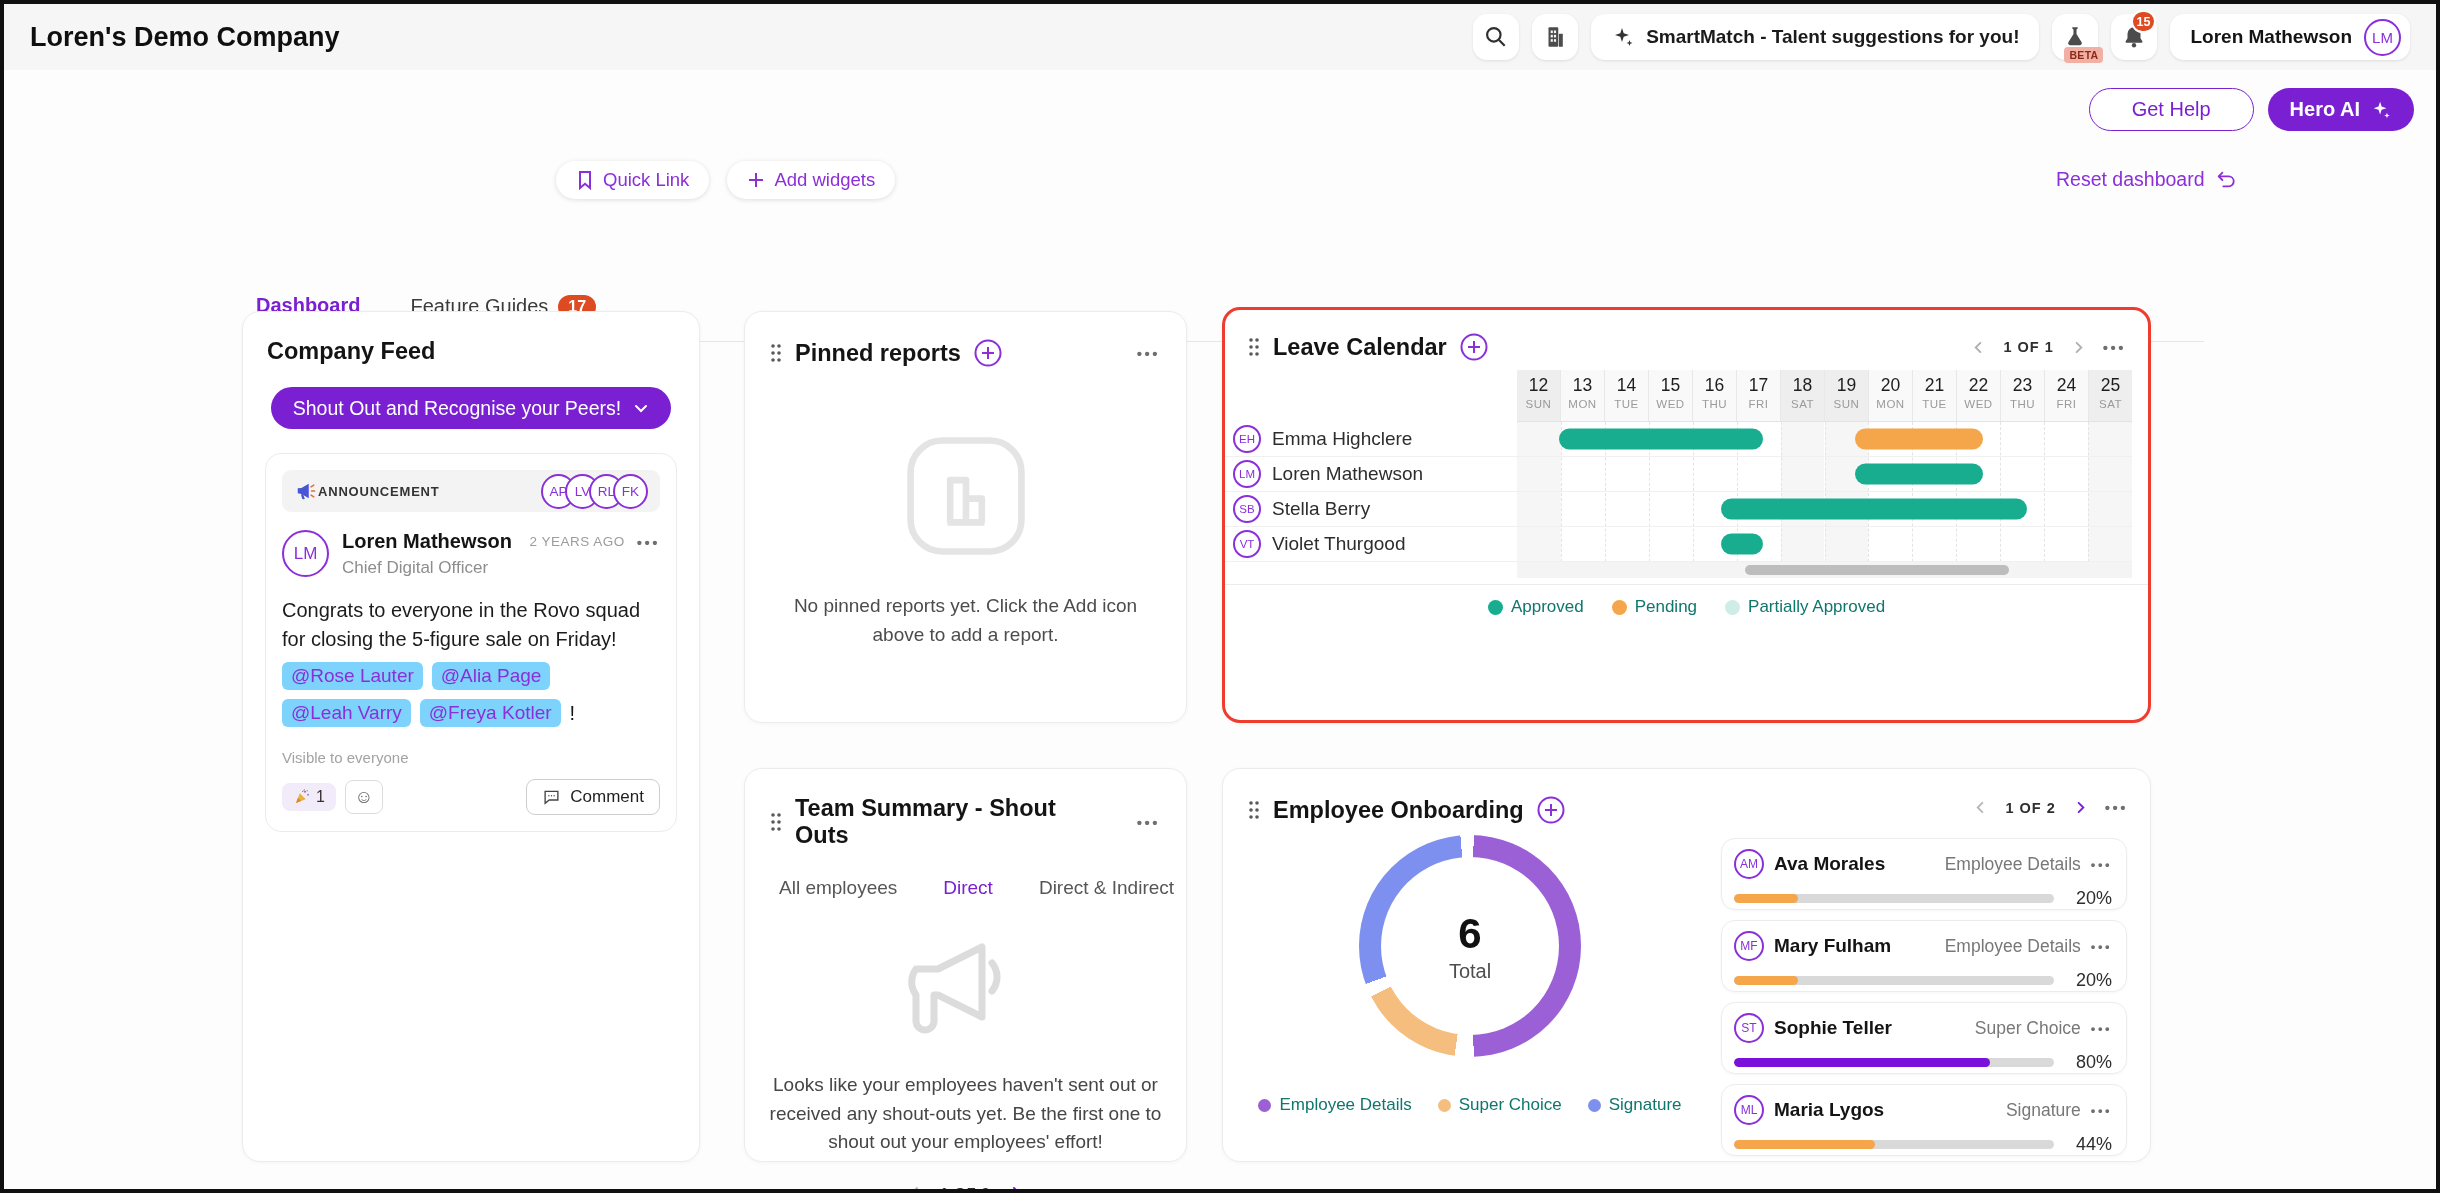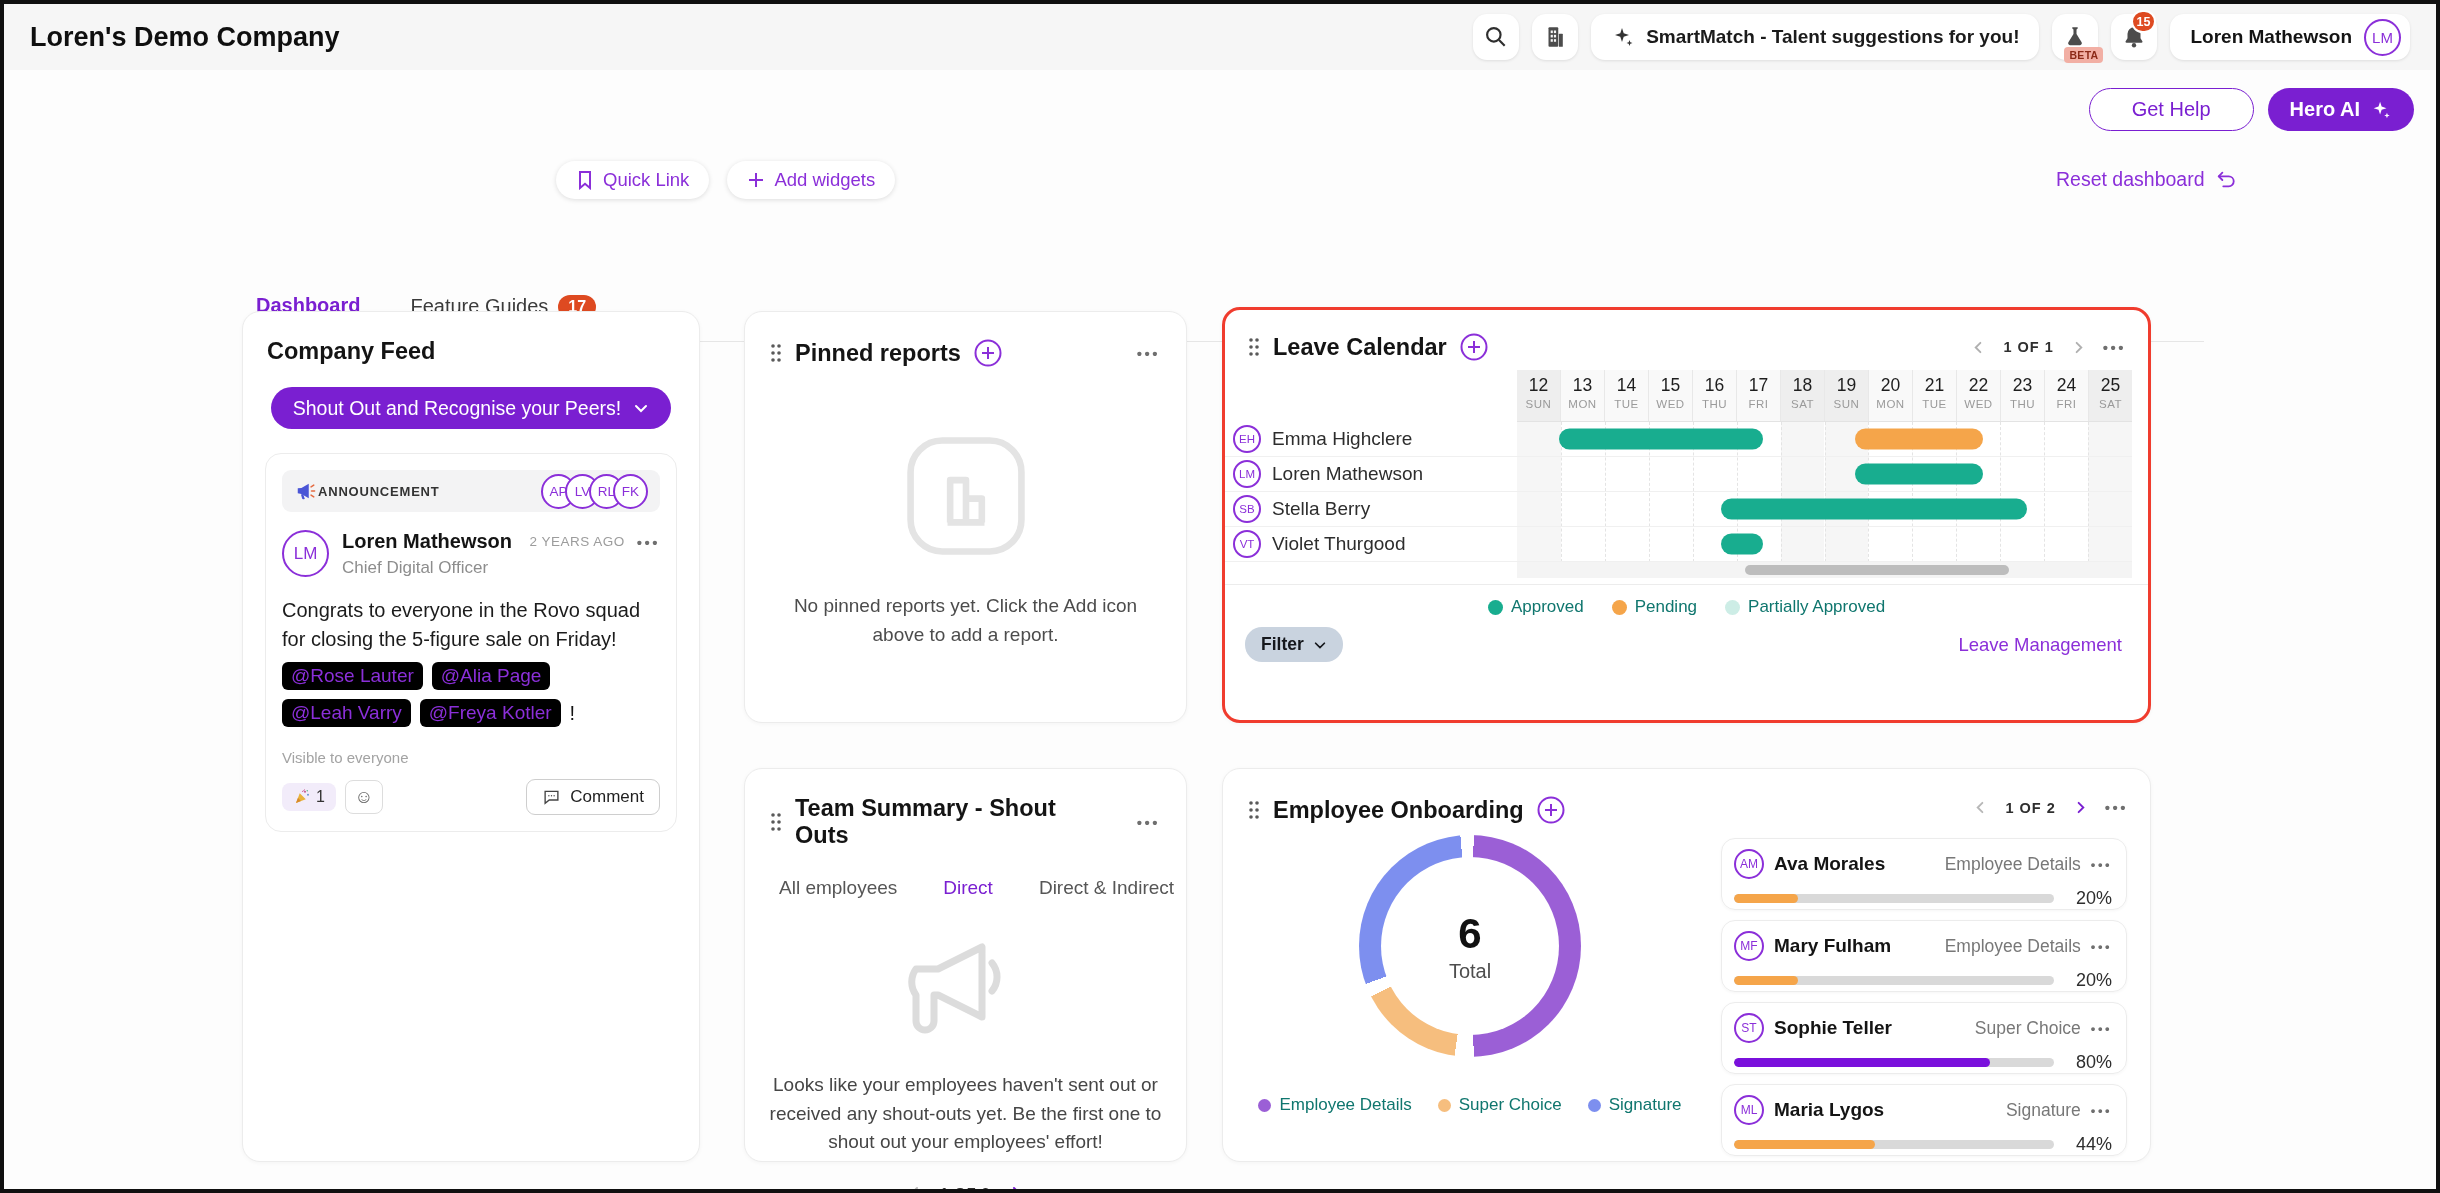--- a/index.html
+++ b/index.html
@@ -62,21 +62,21 @@
   .ann-avatars { margin-left:auto; display:flex; }
   .ann-av { width:35px; height:35px; font-size:13.5px; margin-left:-11px; }
   .post-head { display:flex; margin-top:18px; gap:13px; }
   .post-avatar { width:47px; height:47px; font-size:17px; flex:none; }
   .post-author { font-size:20px; font-weight:bold; color:#141414; }
   .post-role { font-size:17px; color:#8d8d8d; margin-top:5px; }
   .post-meta { margin-left:auto; display:flex; gap:12px; align-items:flex-start; padding-top:4px; }
   .post-time { font-size:13.5px; color:#9c9c9c; letter-spacing:.5px; }
   .post-text { margin-top:18px; font-size:20px; color:#1c1c1c; line-height:1.45; }
   .mentions { margin-top:8px; display:flex; flex-wrap:wrap; gap:9px; align-items:center; }
-  .mention { background:#000000; border-radius:6px; padding:3px 9px; color:var(--link-purple); font-size:19px; cursor:pointer; }
+  .mention { background:#7dd3fc; border-radius:6px; padding:3px 9px; color:var(--link-purple); font-size:19px; cursor:pointer; }
   .mention-suffix { color:#141414; font-size:20px; }
   .post-visibility { margin-top:22px; font-size:15px; color:#a3a3a3; }
   .react-row { margin-top:13px; display:flex; align-items:center; }
   .react-pill { background:#f2ecfa; border:none; border-radius:8px; padding:5px 11px; display:flex; align-items:center; gap:5px; font-size:16px; color:#333; cursor:pointer; }
   .react-add { margin-left:9px; width:38px; height:34px; background:#fff; border:1px solid #ddd; border-radius:8px; color:#666; font-size:19px; cursor:pointer; display:flex; align-items:center; justify-content:center; }
   .comment-btn { margin-left:auto; background:#fff; border:1px solid #cecece; border-radius:9px; padding:7px 15px; display:flex; align-items:center; gap:9px; font-size:17px; color:#1f1f1f; cursor:pointer; font-family:inherit; }
 
   
   .pinned-icon { display:flex; justify-content:center; margin-top:62px; }
   .empty-text { width:372px; margin:30px auto 0 auto; text-align:center; font-size:19px; color:#4c4c4c; line-height:1.5; }
@@ -532,31 +532,20 @@
         </span>
         <span class="legend-item">
           <span class="legend-dot" style="background: rgb(245, 165, 74);"></span>
           <span>Pending</span>
         </span>
         <span class="legend-item">
           <span class="legend-dot" style="background: rgb(205, 237, 230);"></span>
           <span>Partially Approved</span>
         </span>
       </div>
-    <div class="lc-foot">
-      <button class="filter-btn">
-        <span>Filter</span>
-        <span>
-            <svg width="14" height="14" viewBox="0 0 16 16" fill="none" stroke="#16181d" stroke-width="2" stroke-linecap="round">
-              <path d="M3 6l5 5 5-5"></path>
-            </svg>
-          </span>
-      </button>
-      <span class="leave-mgmt">Leave Management</span>
-    </div>
   </section>
 
   <section class="card" id="card-team">
     <div class="card-head">
       <span>
           <svg width="14" height="22" viewBox="0 0 14 22" fill="#5a5a5a">
             <circle cx="4" cy="4" r="1.8"></circle>
             <circle cx="10" cy="4" r="1.8"></circle>
             <circle cx="4" cy="11" r="1.8"></circle>
             <circle cx="10" cy="11" r="1.8"></circle>

